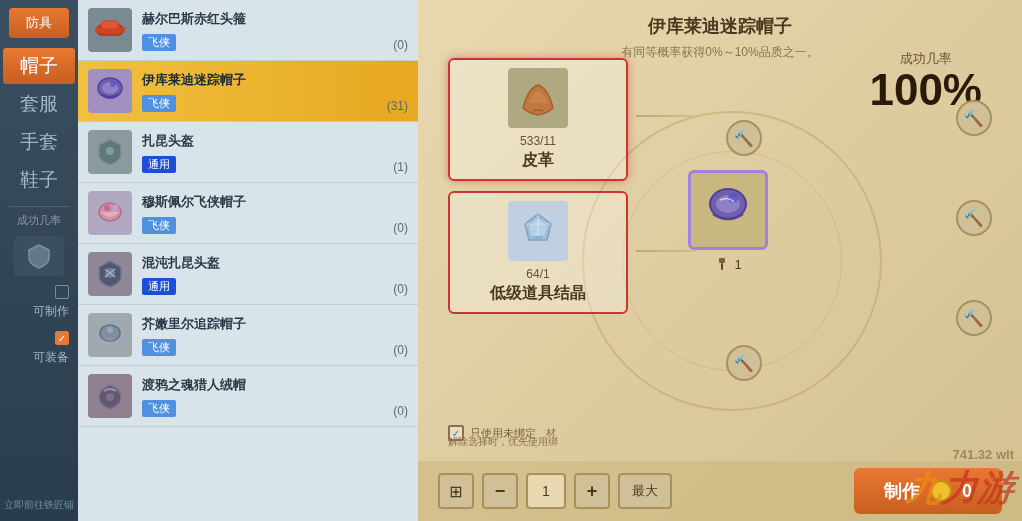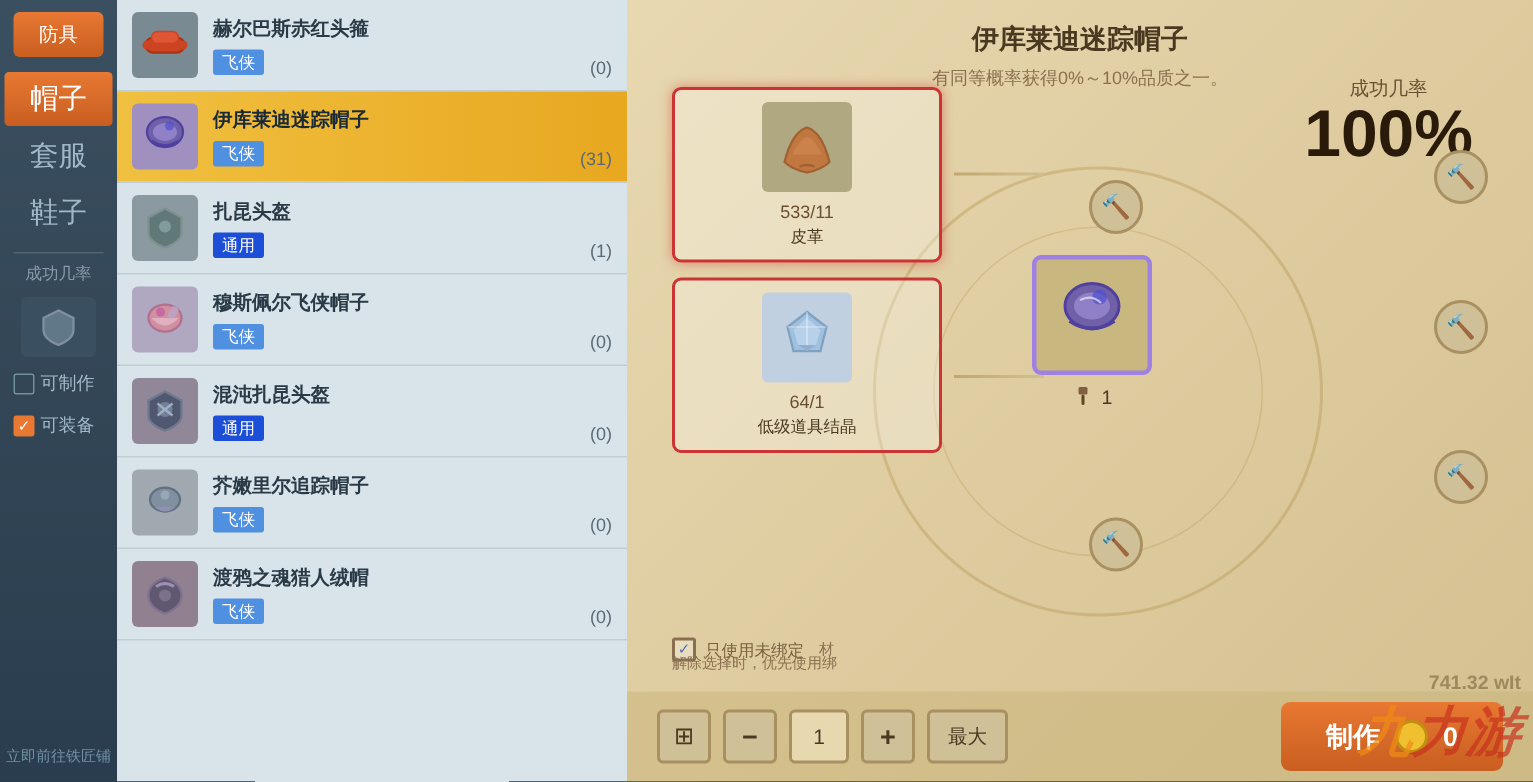--- a/index.html
+++ b/index.html
@@ -65,27 +65,28 @@
 
     .sidebar-small-label {
       color: #8a9aaa;
       font-size: 11px;
       margin-bottom: 3px;
     }
 
     .sidebar-check-item {
       width: 72px;
       display: flex;
-      align-items: center;
+      align-items: flex-end;
       gap: 4px;
       padding: 4px 6px;
       color: #a0b8c8;
       font-size: 12px;
       cursor: pointer;
       margin-bottom: 3px;
+      flex-direction: column;
     }
     .sidebar-check-item .checkbox {
       width: 14px;
       height: 14px;
       border: 1px solid #7090a0;
       background: transparent;
       border-radius: 2px;
       display: flex;
       align-items: center;
       justify-content: center;
@@ -236,23 +237,23 @@
       align-items: center;
       justify-content: center;
       position: relative;
     }
     .ingredient-progress {
       font-size: 12px;
       color: #6a5030;
       margin-bottom: 2px;
     }
     .ingredient-name {
-      font-size: 11px;
+      font-size: 16px;
       color: #4a3820;
-      font-weight: normal;
+      font-weight: bold;
     }
 
     .craft-result-box {
       width: 80px;
       height: 80px;
       background: #c8b880;
       border: 3px solid #a080e0;
       border-radius: 6px;
       display: flex;
       align-items: center;
@@ -441,20 +442,23 @@
 <body>
 
 <div class="sidebar">
   <div class="sidebar-top-btn">防具</div>
 
   <div class="sidebar-category active">
     <span>帽子</span>
   </div>
   <div class="sidebar-category">
     <span>套服</span>
+  </div>
+  <div class="sidebar-category">
+    <span>手套</span>
   </div>
   <div class="sidebar-category">
     <span>鞋子</span>
   </div>
 
   <div class="sidebar-divider"></div>
 
   <div class="sidebar-small-label">成功几率</div>
 
   <div style="height:40px; width:50px; background:#3a5060; border-radius:4px; margin:5px auto; display:flex; align-items:center; justify-content:center;">

